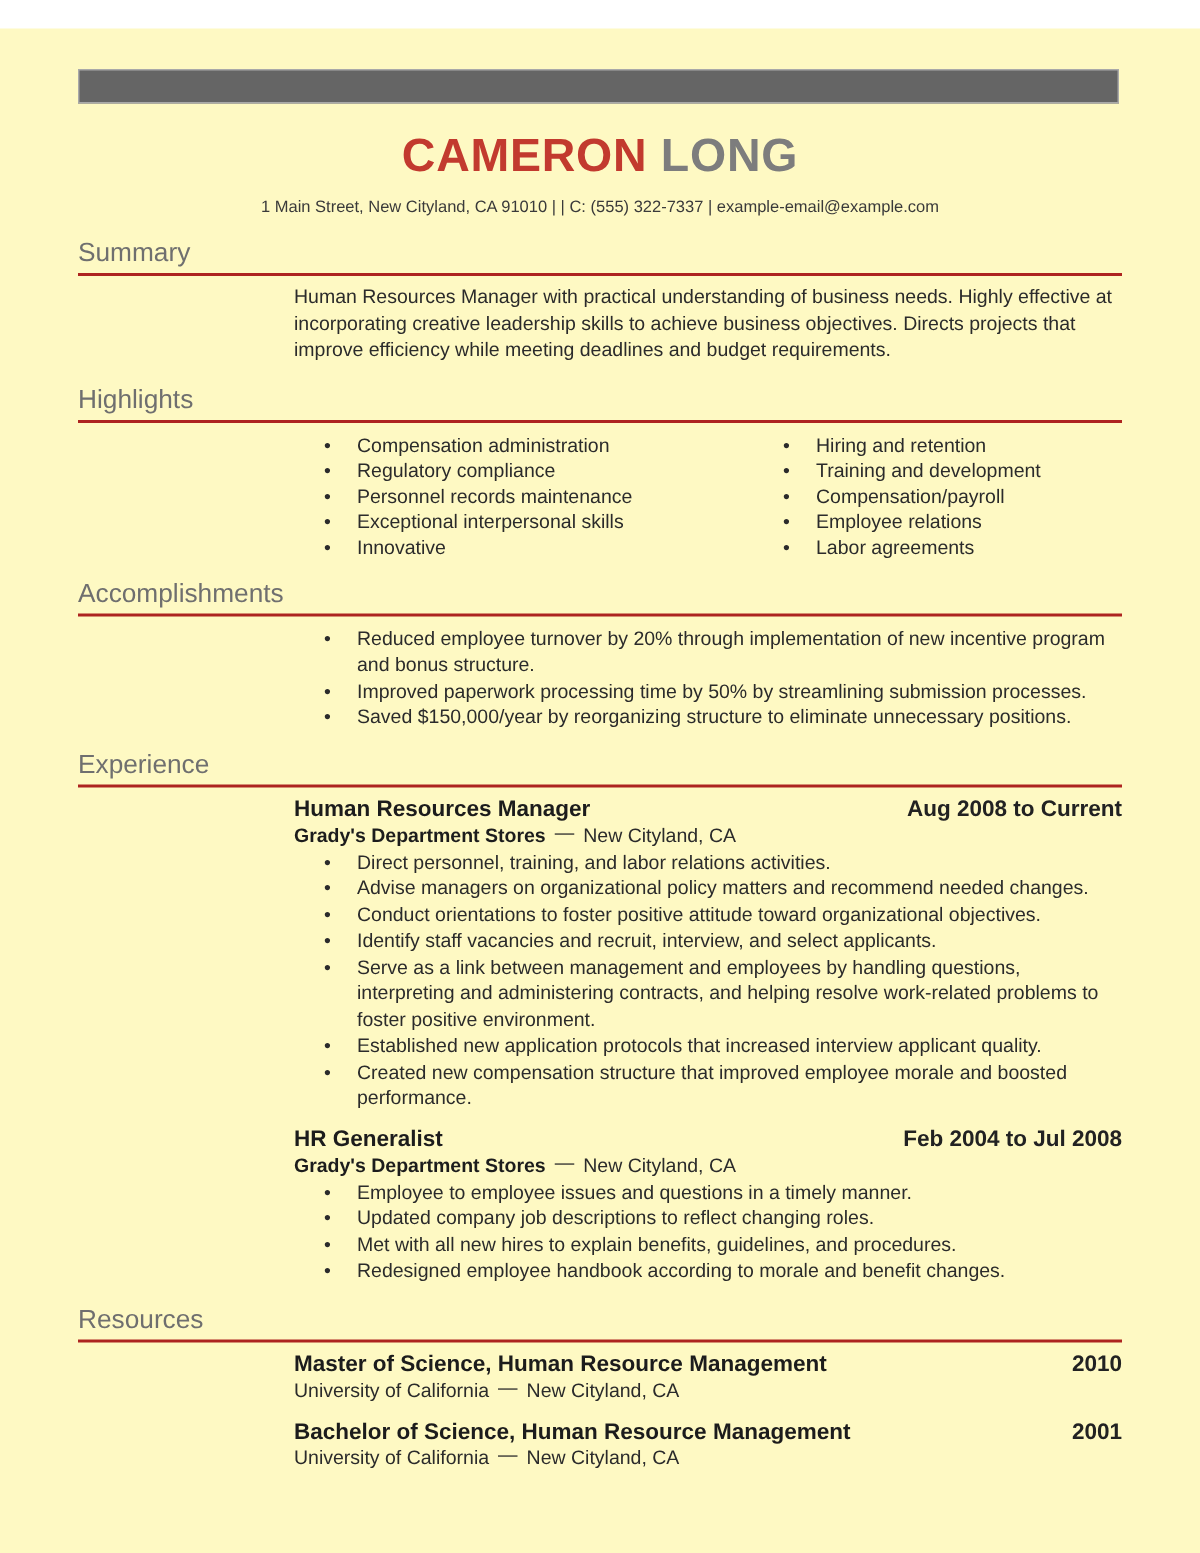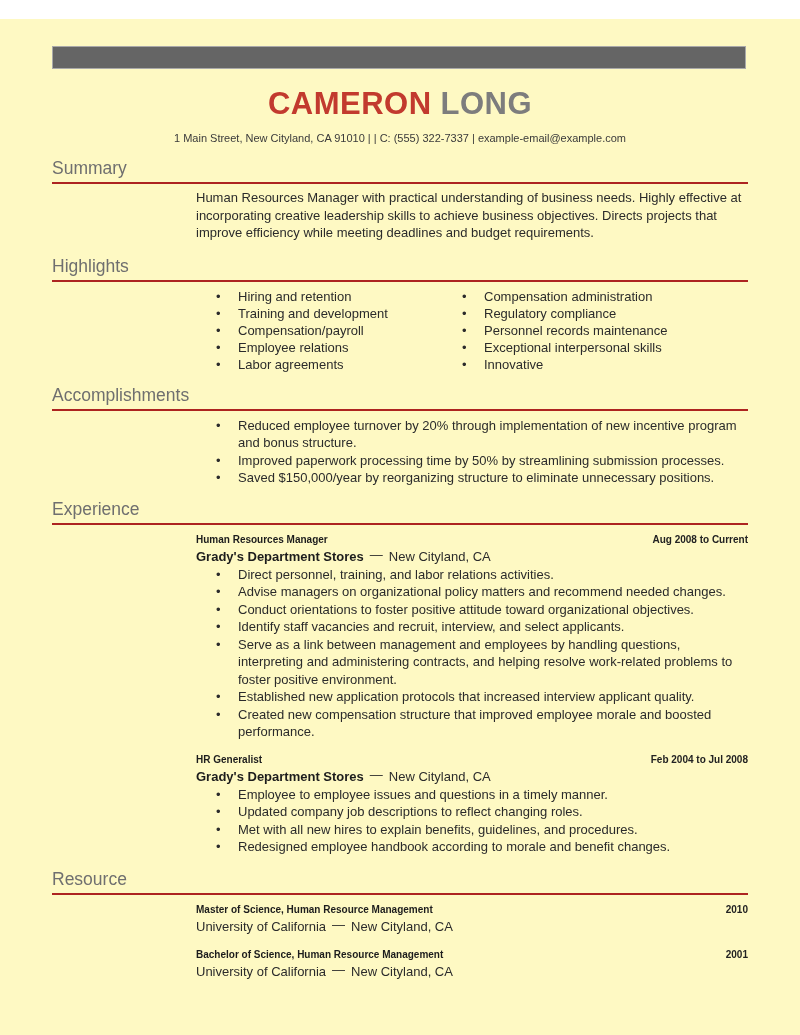--- a/index.html
+++ b/index.html
@@ -57,21 +57,21 @@
   .cols .col1 { width:246px; }
   .cols .col2 { flex:1; }
 
   ul.acc-list { margin:6px 0 0 144px; }
 
   
   .job { margin-left:144px; margin-top:6px; }
   .job + .job { margin-top:10px; }
   .row-head {
     display:flex; justify-content:space-between; align-items:baseline;
-    font-size:10px; line-height:17px;
+    font-size:15px; line-height:17px;
   }
   .row-title { font-weight:700; color:#1c1c1c; }
   .row-right { font-weight:700; color:#222222; }
   .sub-line { font-size:13px; line-height:17px; color:#2b2b2b; }
   .sub-line .org { font-weight:700; color:#1c1c1c; }
   .sub-line .sep { margin:0 6px; position:relative; top:-2px; }
   .job ul.blist { margin-top:1px; }
 
   .degree { margin-left:144px; margin-top:6px; }
   .degree + .degree { margin-top:11px; }
@@ -92,33 +92,33 @@
   <div class="content">
 
     <section class="sec" id="sec-summary">
       <h2 class="sec-title">Summary</h2>
       <p class="summary body-text">Human Resources Manager with practical understanding of business needs. Highly effective at incorporating creative leadership skills to achieve business objectives. Directs projects that improve efficiency while meeting deadlines and budget requirements.</p>
     </section>
 
     <section class="sec" id="sec-highlights">
       <h2 class="sec-title">Highlights</h2>
       <div class="cols indent">
+        <ul class="blist col2">
+          <li>Compensation administration</li>
+          <li>Regulatory compliance</li>
+          <li>Personnel records maintenance</li>
+          <li>Exceptional interpersonal skills</li>
+          <li>Innovative</li>
+        </ul>
         <ul class="blist col1">
           <li>Hiring and retention</li>
           <li>Training and development</li>
           <li>Compensation/payroll</li>
           <li>Employee relations</li>
           <li>Labor agreements</li>
-        </ul>
-        <ul class="blist col2">
-          <li>Compensation administration</li>
-          <li>Regulatory compliance</li>
-          <li>Personnel records maintenance</li>
-          <li>Exceptional interpersonal skills</li>
-          <li>Innovative</li>
         </ul>
       </div>
     </section>
 
     <section class="sec" id="sec-accomplishments">
       <h2 class="sec-title">Accomplishments</h2>
       <ul class="blist para acc-list">
         <li>Reduced employee turnover by 20% through implementation of new incentive program and bonus structure.</li>
         <li>Improved paperwork processing time by 50% by streamlining submission processes.</li>
         <li>Saved $150,000/year by reorganizing structure to eliminate unnecessary positions.</li>
@@ -158,21 +158,21 @@
         <ul class="blist para">
           <li>Employee to employee issues and questions in a timely manner.</li>
           <li>Updated company job descriptions to reflect changing roles.</li>
           <li>Met with all new hires to explain benefits, guidelines, and procedures.</li>
           <li>Redesigned employee handbook according to morale and benefit changes.</li>
         </ul>
       </div>
     </section>
 
     <section class="sec" id="sec-education">
-      <h2 class="sec-title">Resource</h2>
+      <h2 class="sec-title">Resources</h2>
 
       <div class="degree">
         <div class="row-head">
           <span class="row-title">Master of Science, Human Resource Management</span>
           <span class="row-right">2010</span>
         </div>
         <div class="sub-line">
           <span>University of California</span><span class="sep">—</span><span>New Cityland, CA</span>
         </div>
       </div>

